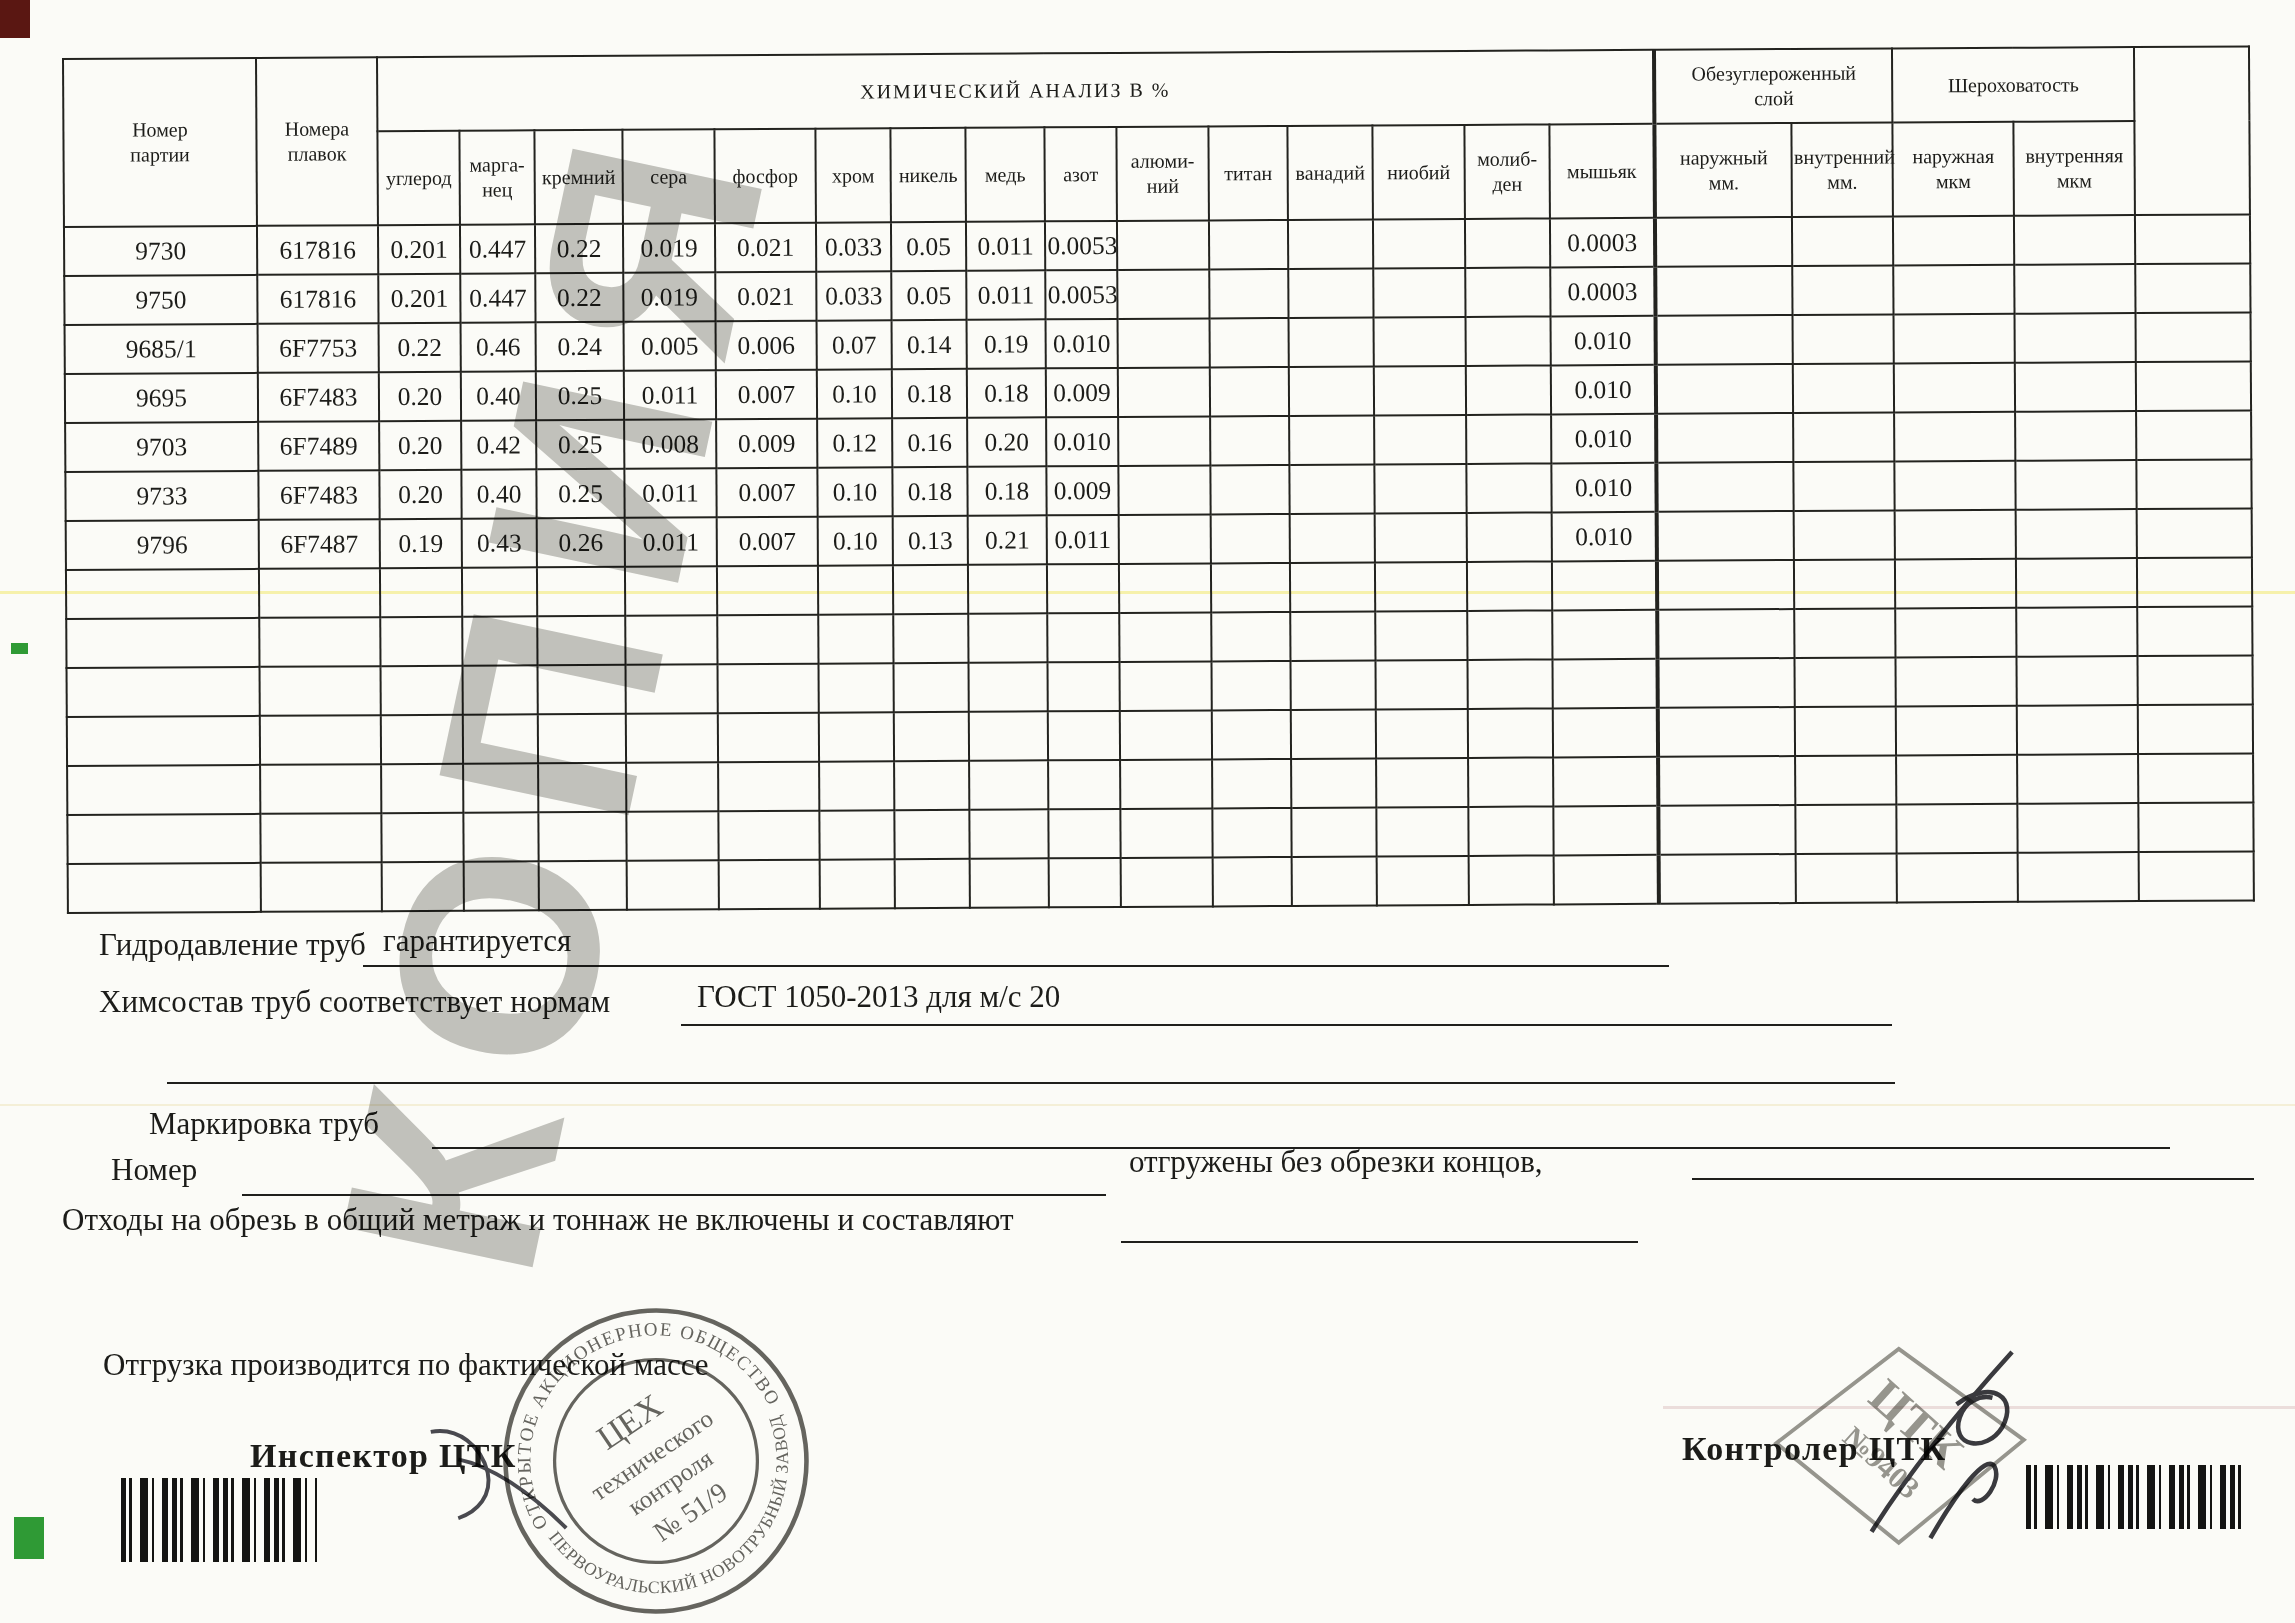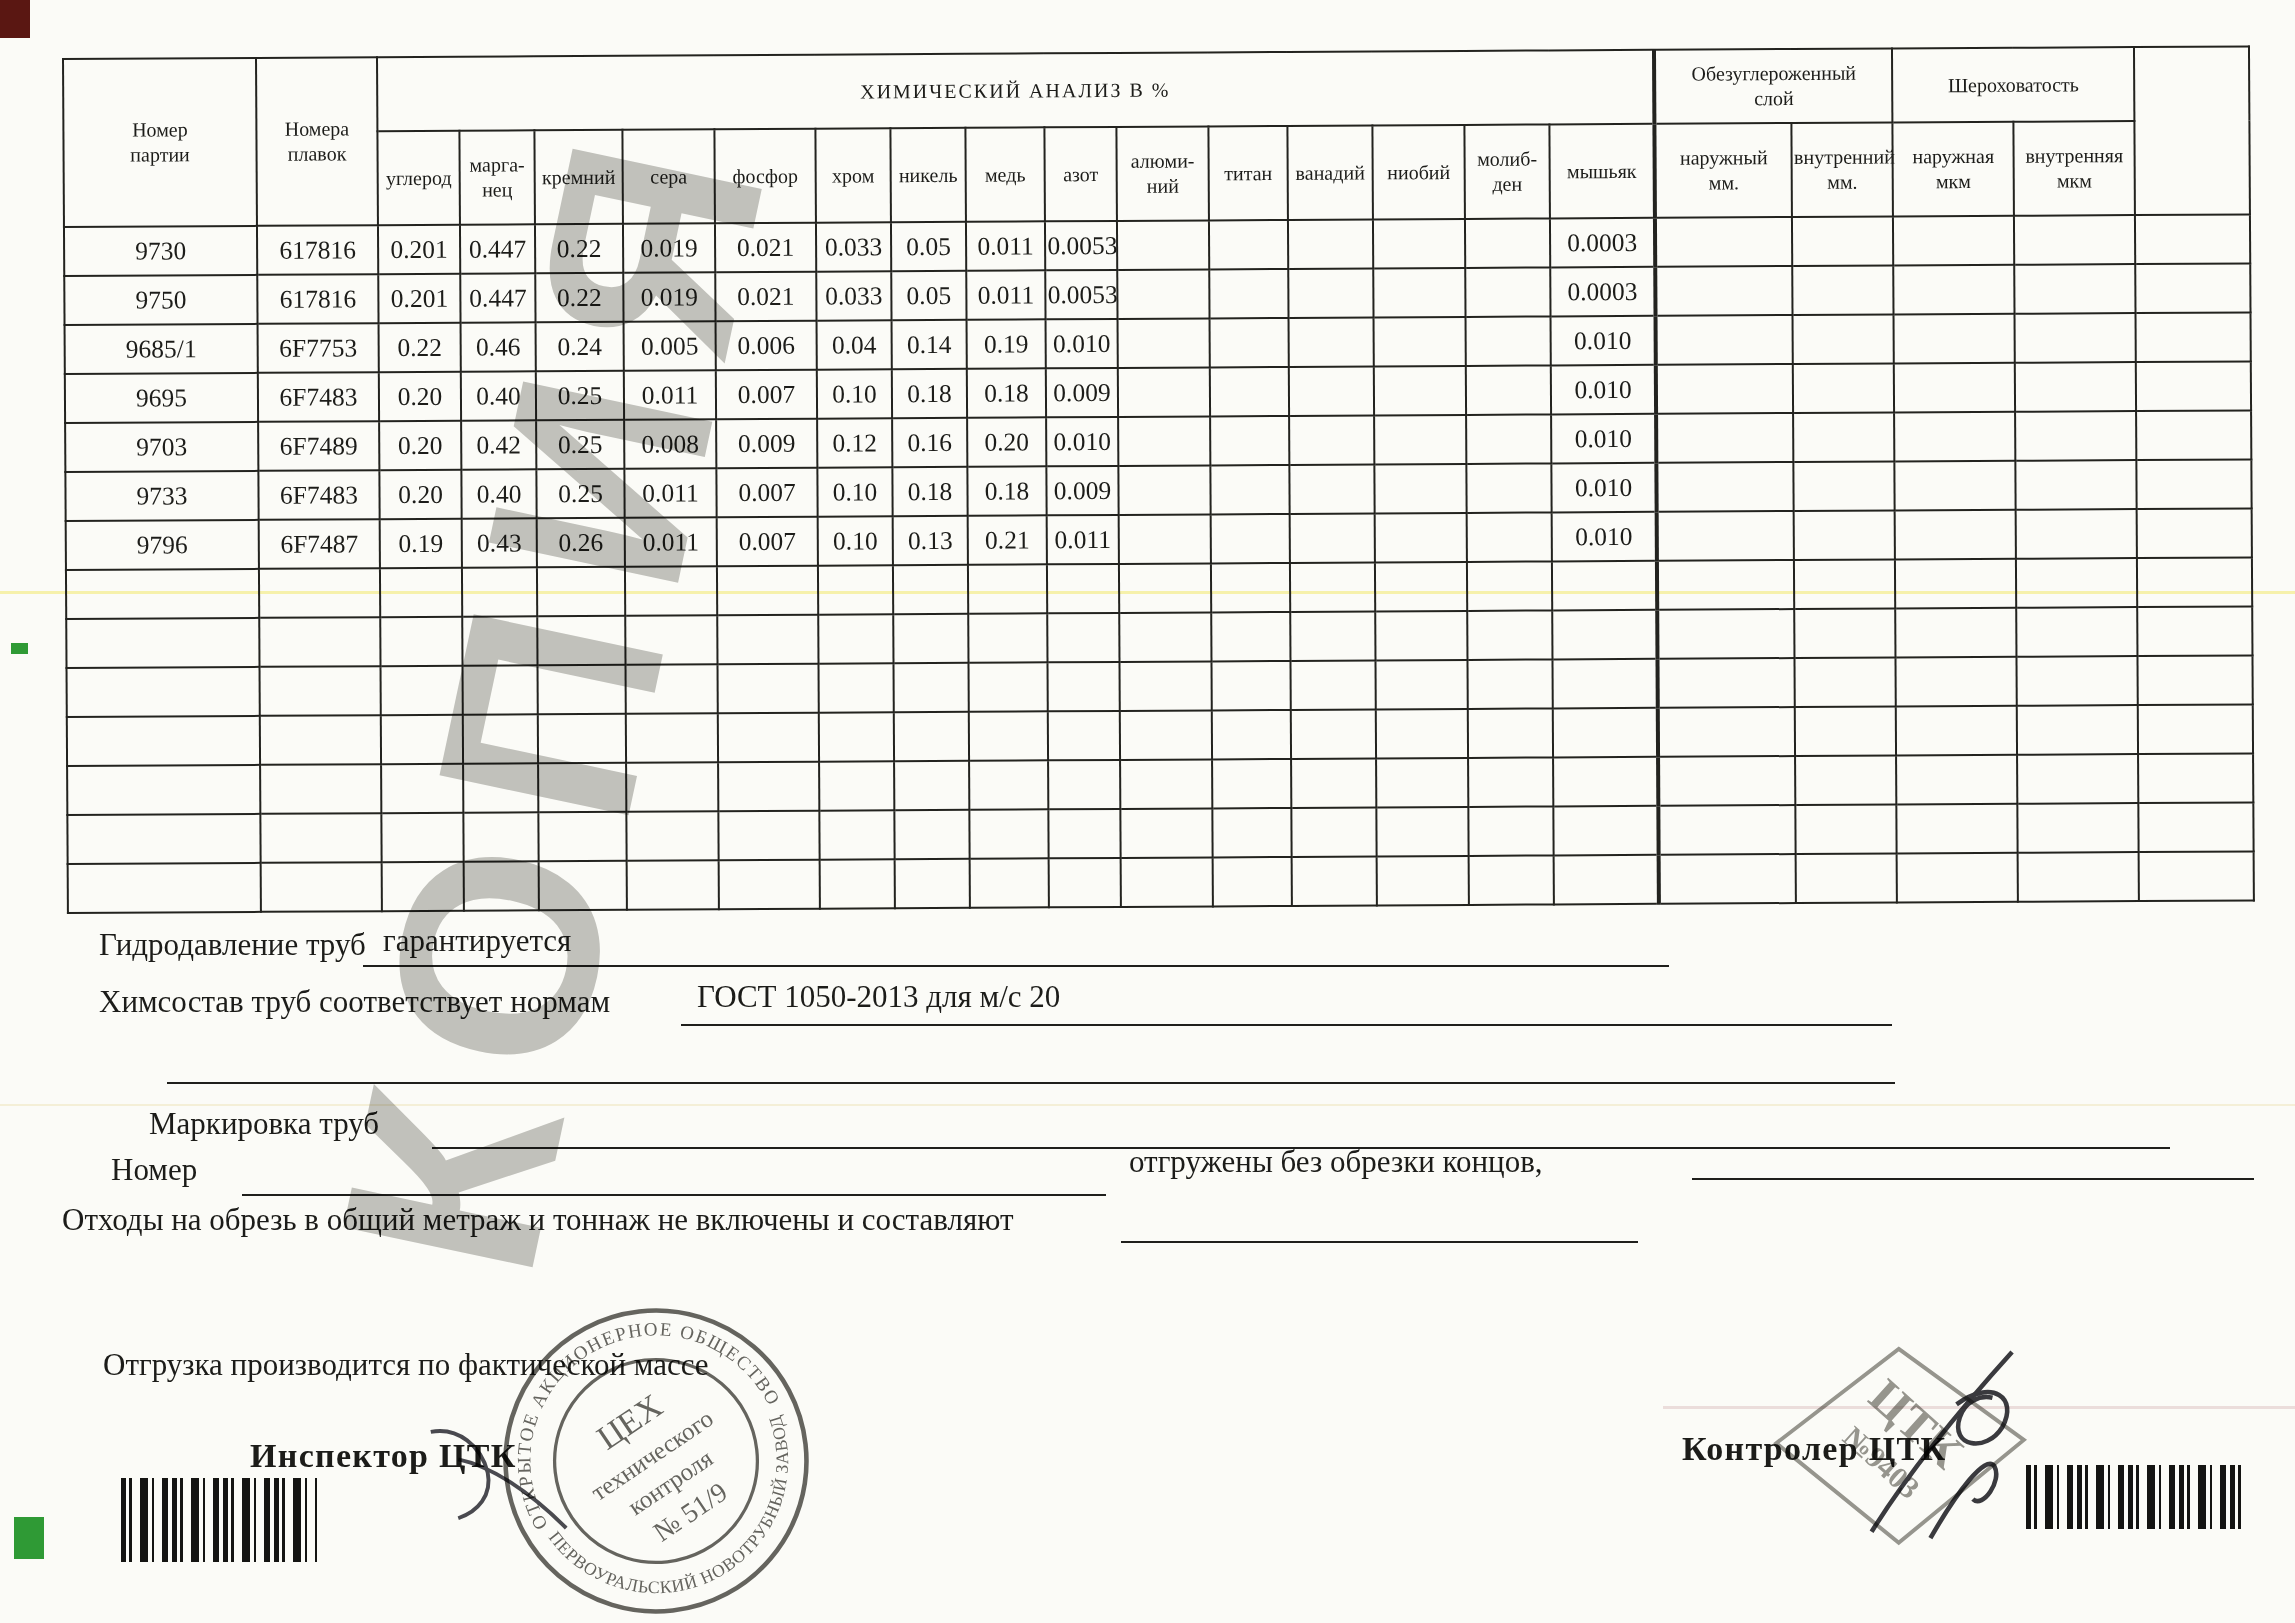--- a/index.html
+++ b/index.html
@@ -183,21 +183,21 @@
           <td></td>
         </tr>
         <tr>
           <td class="c-batch">9685/1</td>
           <td class="c-heat">6F7753</td>
           <td>0.22</td>
           <td>0.46</td>
           <td>0.24</td>
           <td>0.005</td>
           <td>0.006</td>
-          <td>0.04</td>
+          <td>0.07</td>
           <td>0.14</td>
           <td>0.19</td>
           <td>0.010</td>
           <td></td>
           <td></td>
           <td></td>
           <td></td>
           <td></td>
           <td>0.010</td>
           <td class="bl"></td>

